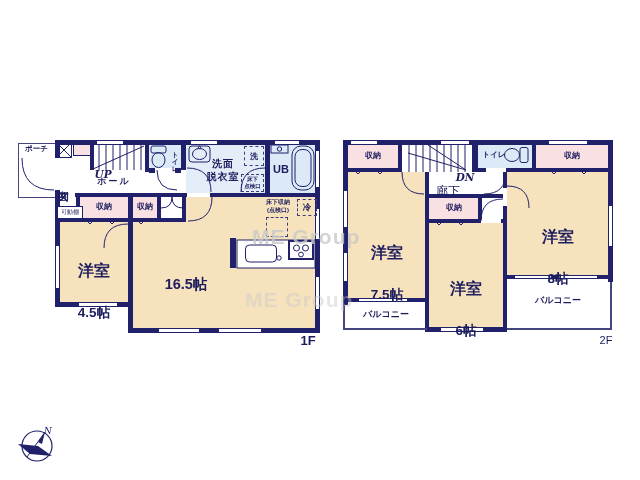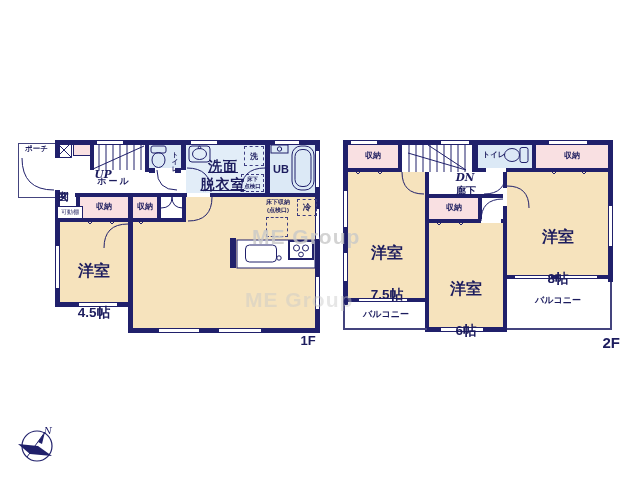--- a/index.html
+++ b/index.html
@@ -204,51 +204,52 @@
       <text x="44" y="434" font-size="9" font-style="italic" fill="#20206b" font-family="DejaVu Serif, serif">N</text>
     </g>
   </svg>
 
   <div class="lbl" style="left:18px;top:144px;width:37px;font-size:7.5px;">ポーチ</div>
   <div class="lbl vert" style="left:56px;top:165px;width:14px;height:36px;font-size:10px;">玄関</div>
   <div class="lbl" style="left:57px;top:209px;width:26px;font-size:6px;font-weight:400;">可動棚</div>
   <div class="lbl ital" style="left:90px;top:168px;width:26px;font-size:10.5px;">UP</div>
   <div class="lbl" style="left:94px;top:176px;width:40px;font-size:9px;letter-spacing:2px;font-weight:600;">ホール</div>
   <div class="lbl vert" style="left:169px;top:145px;width:10px;height:26px;font-size:6.5px;font-weight:600;">トイレ</div>
-  <div class="lbl" style="left:196px;top:157px;width:54px;font-size:14px;letter-spacing:1px;text-decoration:underline;">洗面
+  <div class="lbl" style="left:196px;top:157px;width:54px;font-size:10px;letter-spacing:1px;">洗面
 脱衣室</div>
   <div class="lbl" style="left:269px;top:162px;width:24px;font-size:11px;font-weight:600;">UB</div>
   <div class="lbl" style="left:88px;top:202px;width:32px;font-size:8px;">収納</div>
   <div class="lbl" style="left:133px;top:202px;width:24px;font-size:8px;">収納</div>
   <div class="lbl roomname" style="left:60px;top:240px;width:68px;">
     <div>洋室</div>
     <div>4.5帖</div>
   </div>
   <div class="lbl roomname" style="left:148px;top:252px;width:76px;">
+    <div style="font-size:14.5px;">16.5帖</div>
   </div>
   <div class="lbl" style="left:294px;top:333px;width:28px;font-size:13px;font-weight:600;">1F</div>
 
   <div class="lbl" style="left:356px;top:151px;width:34px;font-size:8px;">収納</div>
   <div class="lbl ital" style="left:452px;top:171px;width:26px;font-size:10.5px;">DN</div>
-  <div class="lbl" style="left:454px;top:184px;width:24px;font-size:10px;font-weight:700;">廊下</div>
+  <div class="lbl" style="left:436px;top:184px;width:24px;font-size:12px;font-weight:400;">廊下</div>
   <div class="lbl" style="left:481px;top:150px;width:26px;font-size:7.5px;font-weight:600;">トイレ</div>
   <div class="lbl" style="left:554px;top:151px;width:36px;font-size:8px;">収納</div>
   <div class="lbl" style="left:436px;top:203px;width:36px;font-size:8px;">収納</div>
   <div class="lbl roomname" style="left:352px;top:222px;width:70px;">
     <div>洋室</div>
     <div>7.5帖</div>
   </div>
   <div class="lbl roomname" style="left:432px;top:258px;width:68px;">
     <div>洋室</div>
     <div>6帖</div>
   </div>
   <div class="lbl roomname" style="left:524px;top:206px;width:68px;">
     <div>洋室</div>
     <div>8帖</div>
   </div>
   <div class="lbl" style="left:358px;top:309px;width:56px;font-size:9px;font-weight:600;">バルコニー</div>
   <div class="lbl" style="left:530px;top:295px;width:56px;font-size:9px;font-weight:600;">バルコニー</div>
-  <div class="lbl" style="left:592px;top:333px;width:28px;font-size:15px;font-weight:700;text-align:right;">2F</div>
+  <div class="lbl" style="left:592px;top:333px;width:28px;font-size:11px;font-weight:400;">2F</div>
 
   <div class="wm" style="left:252px;top:225px;">ME Group</div>
   <div class="wm" style="left:245px;top:288px;opacity:.45;">ME Group</div>
 
 </div>
 
 </body></html>

